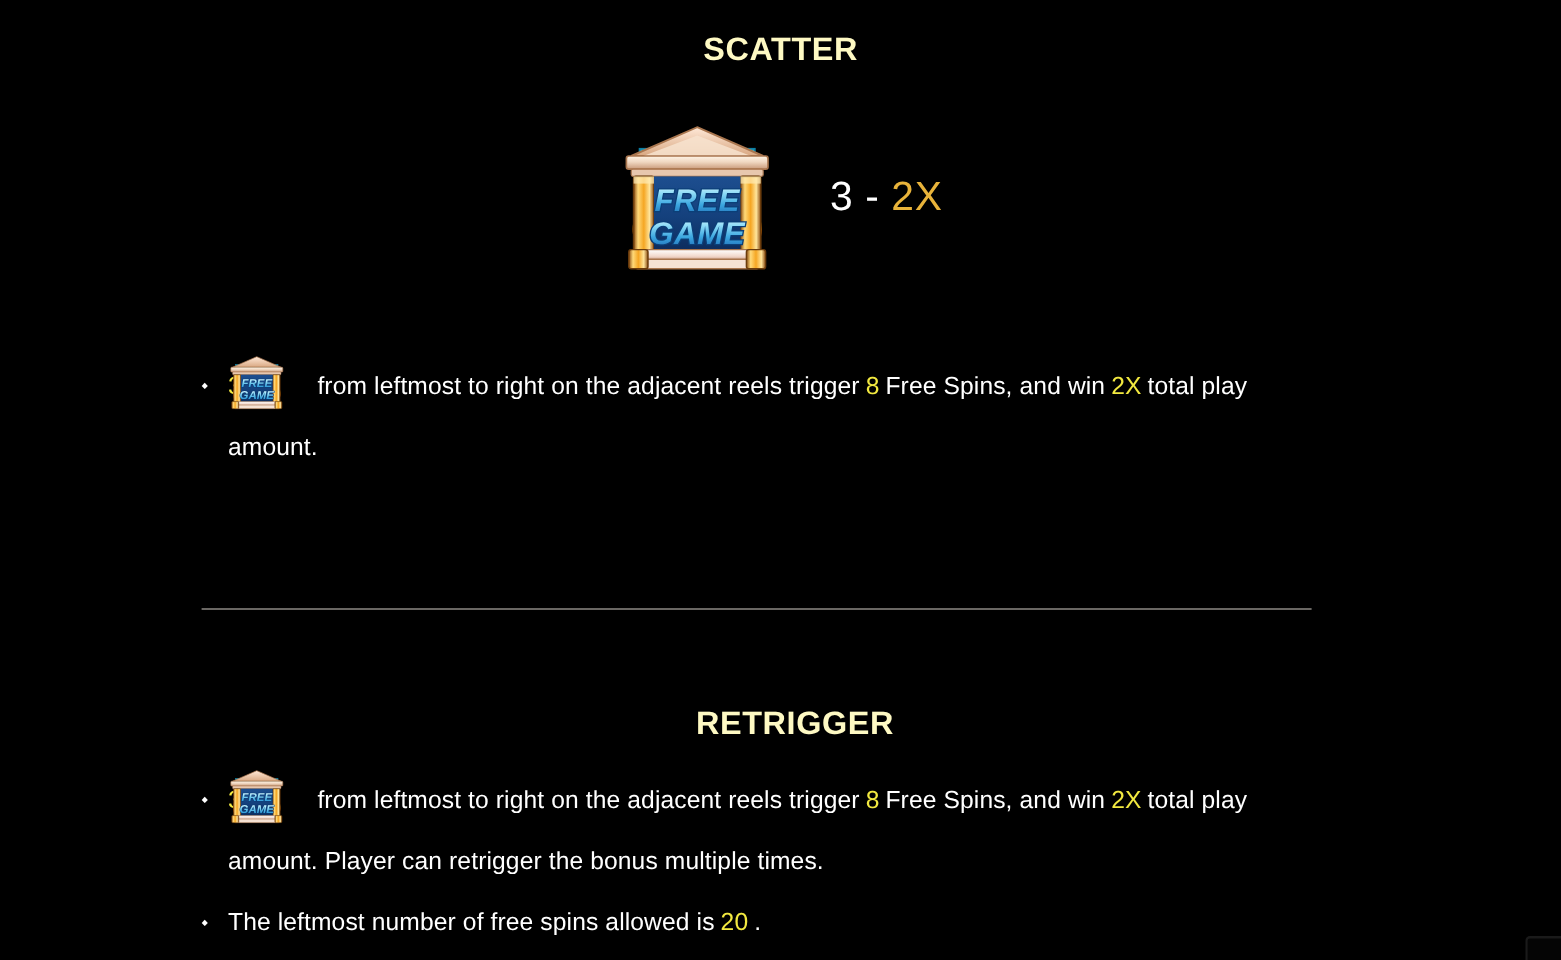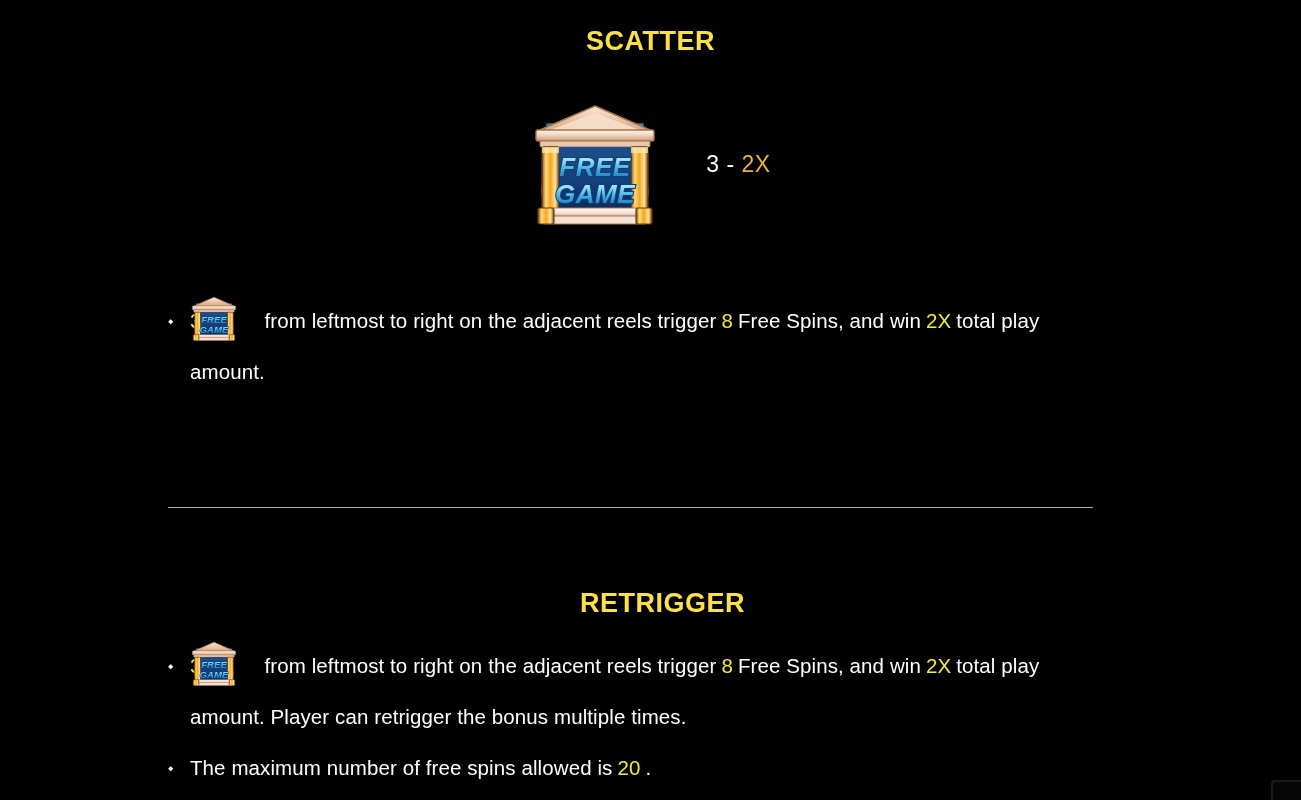--- a/index.html
+++ b/index.html
@@ -20,41 +20,41 @@
   .page {
     position: absolute;
     inset: 0;
     background: #000000;
   }
 
   
   .section-title {
     width: 100%;
     text-align: center;
-    color: #fde047;
+    color: #fef9c3;
     font-size: 27px;
     font-weight: 700;
     letter-spacing: 0.5px;
   }
 
   #scatter-title { position: absolute; top: 26px; left: 0; }
   #retrigger-title { position: absolute; top: 588px; left: 0; margin-left: 12px; }
 
   
   .symbol-row {
     position: absolute;
     top: 100px;
     left: 0;
     width: 100%;
     display: flex;
     align-items: center;
     justify-content: center;
   }
   .symbol-row .pay-text {
-    font-size: 23px;
+    font-size: 34px;
     color: #ffffff;
     margin-left: 46px;
     letter-spacing: 0.5px;
     white-space: nowrap;
   }
   .symbol-row .pay-text .mult { color: #e8b33a; }
 
   
   .temple {
     display: inline-block;
@@ -252,19 +252,19 @@
           <text x="65" y="103" text-anchor="middle" font-family="'Liberation Sans', sans-serif" font-size="26" font-weight="700" font-style="italic" fill="url(#iceTxt)" stroke="#0b3f78" stroke-width="2.2" paint-order="stroke">GAME</text>
           <rect x="22" y="108" width="86" height="10" rx="1.5" fill="url(#baseG)" stroke="#a9764f" stroke-width="1.2"></rect>
           <rect x="14" y="116" width="102" height="8" rx="1.5" fill="#f6e2d4" stroke="#a9764f" stroke-width="1.2"></rect>
           <rect x="8" y="108" width="16" height="16" rx="2" fill="url(#goldCol)" stroke="#6b3c0c" stroke-width="1.2"></rect>
           <rect x="106" y="108" width="16" height="16" rx="2" fill="url(#goldCol)" stroke="#6b3c0c" stroke-width="1.2"></rect>
         </svg>
       </span><span>from leftmost to right on the adjacent reels trigger</span><span class="sp"></span><span class="hl">8</span><span class="sp"></span><span>Free Spins, and win</span><span class="sp"></span><span class="hl">2X</span><span class="sp"></span><span>total play amount. Player can retrigger the bonus multiple times.</span>
     </div>
 
     <div class="bullet-line">
-      <span class="bullet-dot">⬩</span><span>The maximum number of free spins allowed is</span><span class="sp"></span><span class="hl">20</span><span class="sp"></span><span>.</span>
+      <span class="bullet-dot">⬩</span><span>The leftmost number of free spins allowed is</span><span class="sp"></span><span class="hl">20</span><span class="sp"></span><span>.</span>
     </div>
   </div>
 
   <div id="corner-artifact"></div>
 
 </div>
 
 </body></html>

